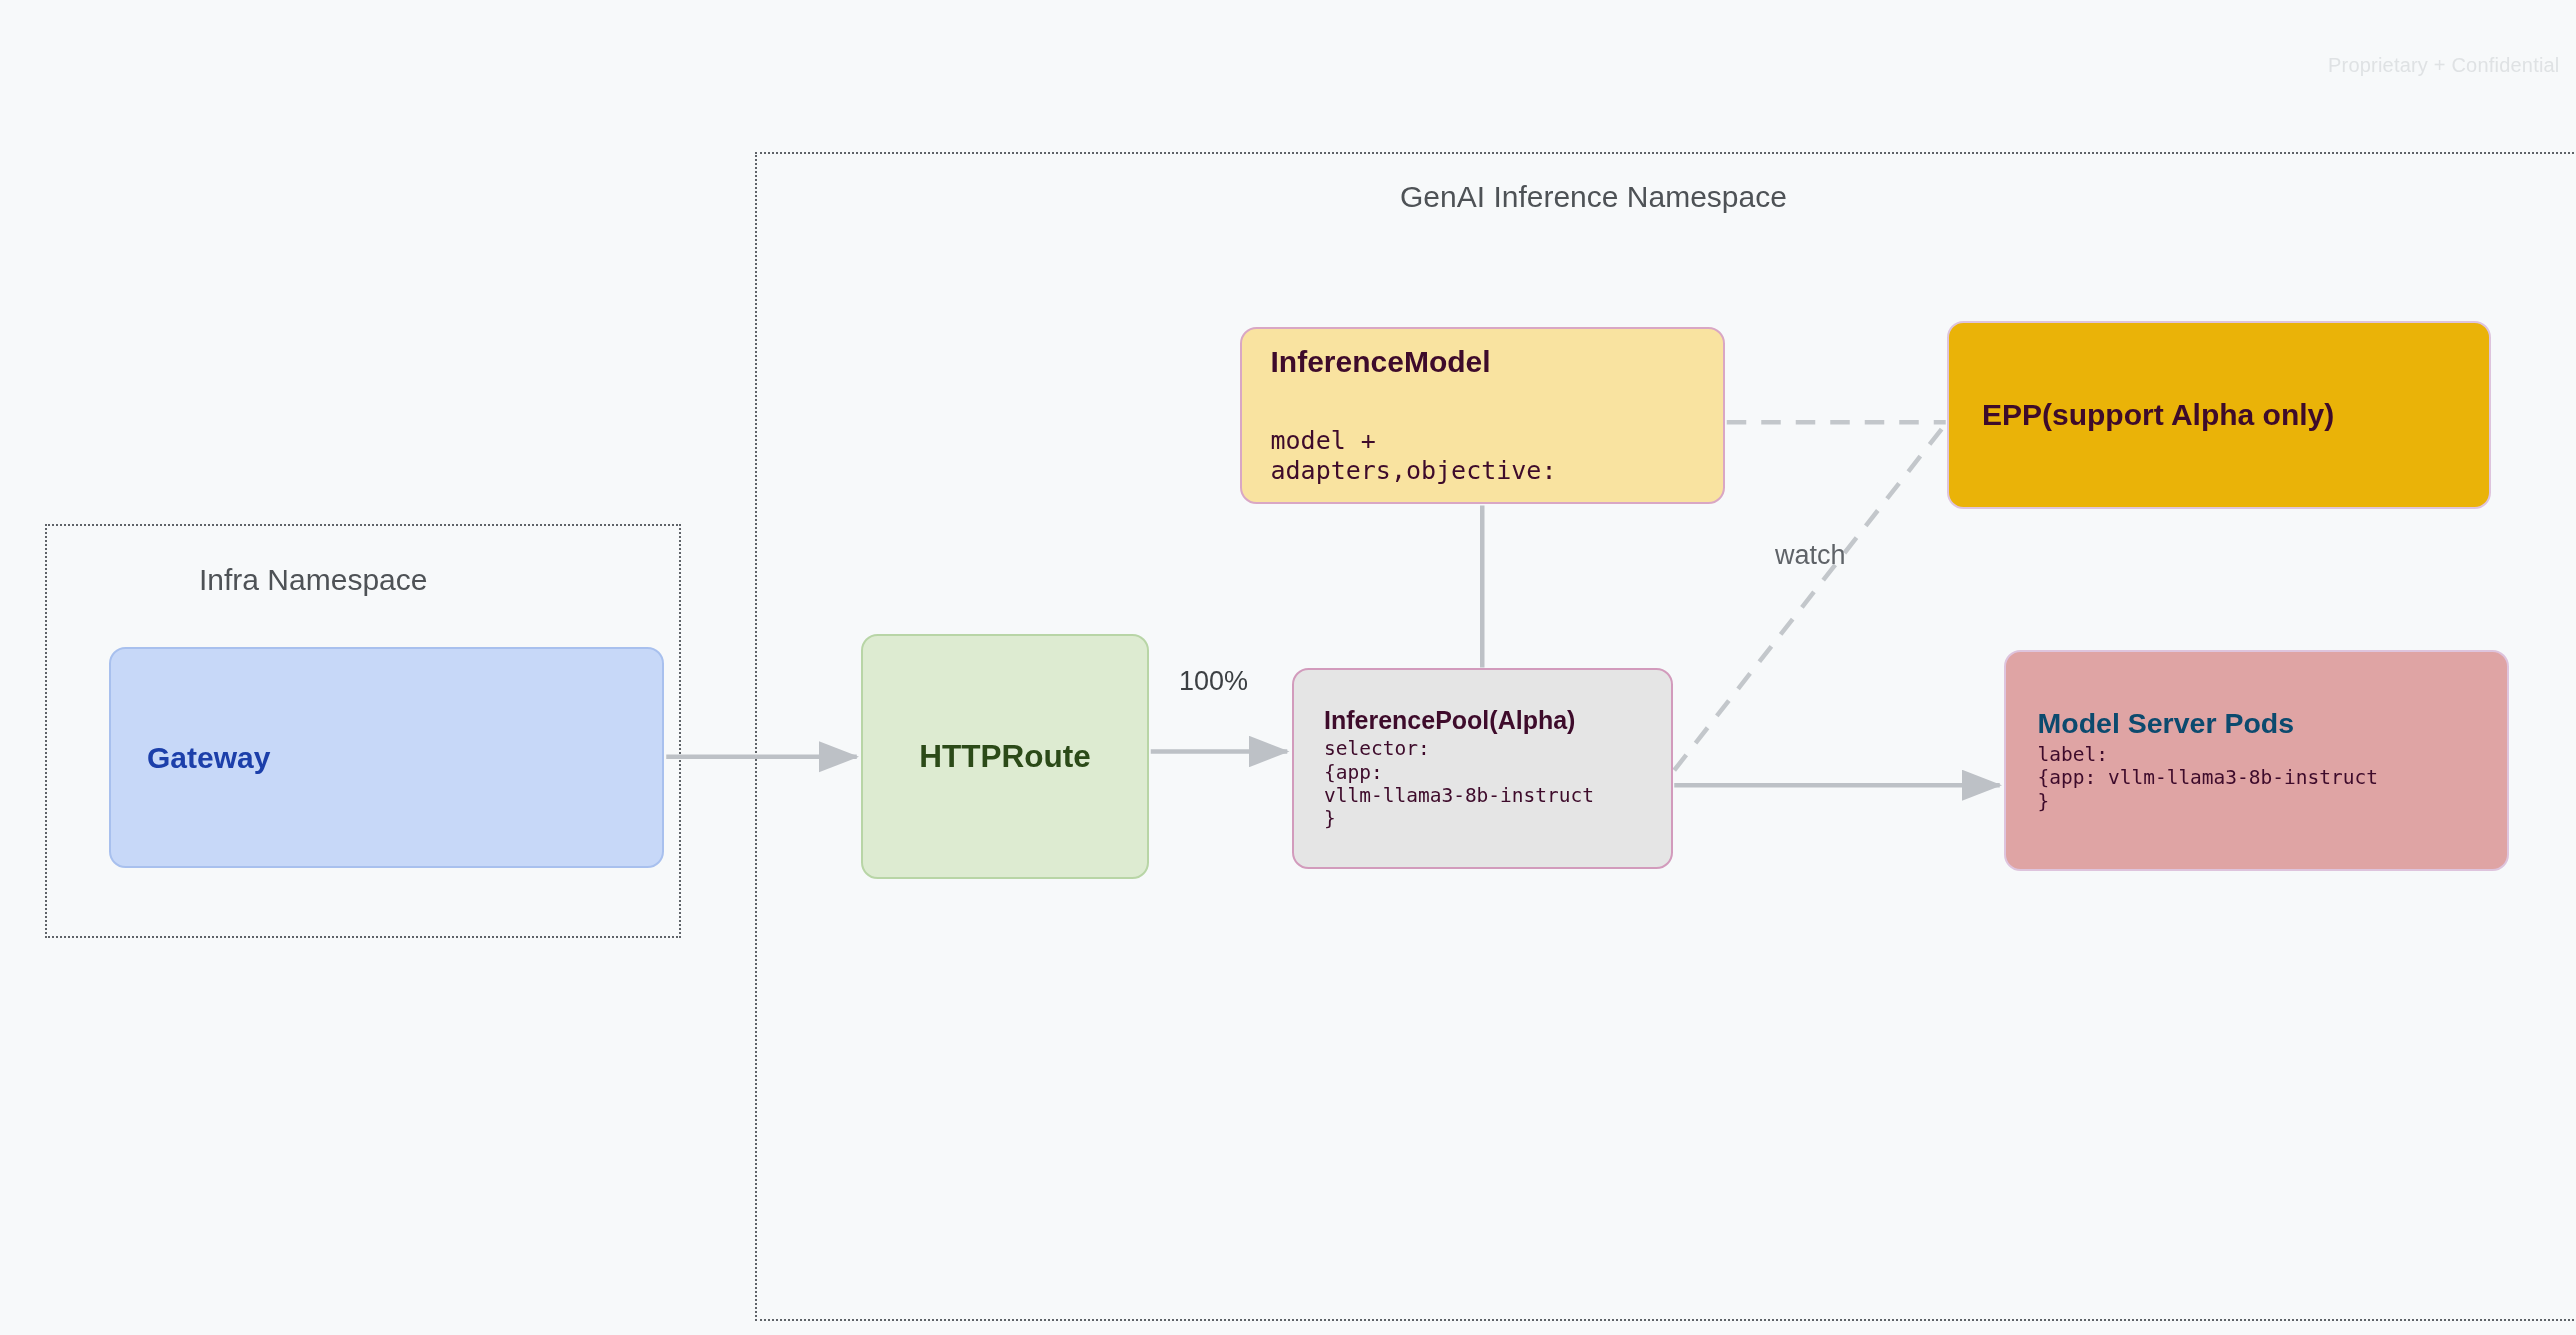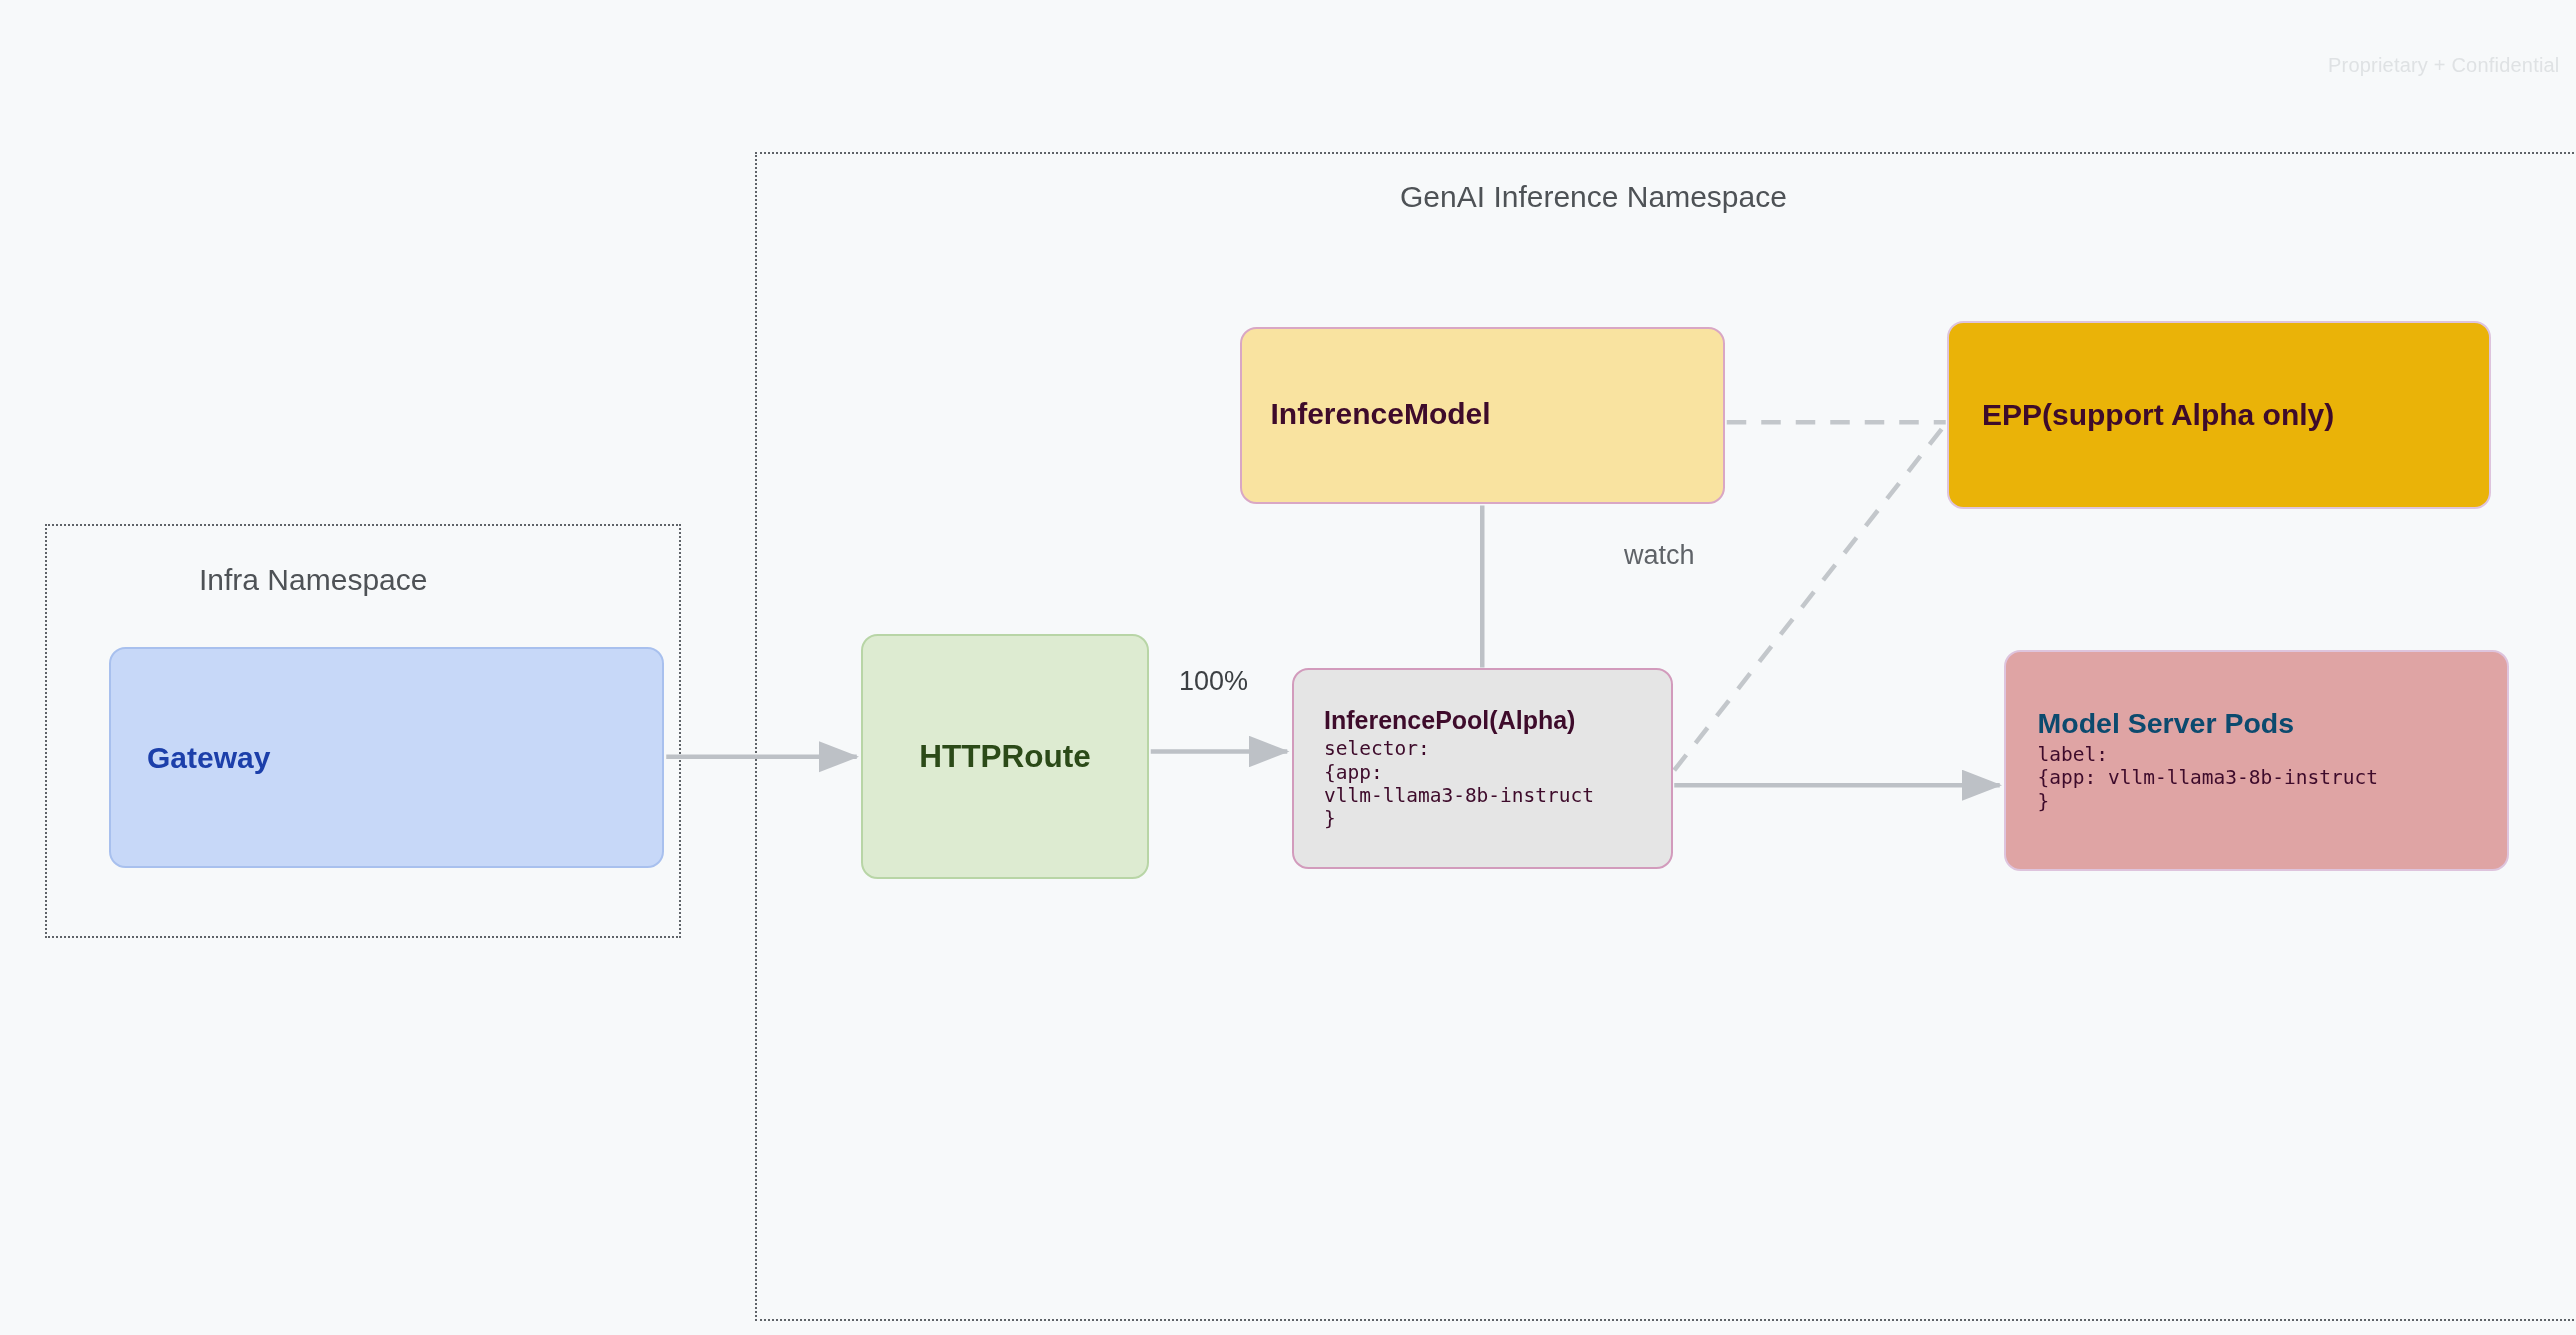--- a/index.html
+++ b/index.html
@@ -131,21 +131,21 @@
   
   #connectors { left: 0; top: 0; width: 2576px; height: 1335px; }
 
   
   .edge-label {
     font-size: 27px;
     color: #3C4043;
     white-space: nowrap;
   }
   #label-100 { left: 1179px; top: 666px; }
-  #label-watch { left: 1624px; top: 540px; color: #5F6368; }
+  #label-watch { left: 1775px; top: 540px; color: #5F6368; }
 </style>
 </head>
 <body>
 
 <div id="stage">
 
   <div class="abs" id="watermark">Proprietary + Confidential</div>
 
   <div class="abs ns-box" id="infra-ns"></div>
   <div class="abs ns-title" id="infra-ns-title">Infra Namespace</div>
@@ -179,20 +179,22 @@
   <div class="abs node" id="gateway">
     <div class="title">Gateway</div>
   </div>
 
   <div class="abs node" id="httproute">
     <div class="title">HTTPRoute</div>
   </div>
 
   <div class="abs node" id="inferencemodel">
     <div class="title">InferenceModel</div>
+    <div class="sub">model +
+adapters,objective:</div>
   </div>
 
   <div class="abs node" id="inferencepool">
     <div class="title">InferencePool(Alpha)</div>
     <div class="sub">selector:
 {app:
 vllm-llama3-8b-instruct
 }</div>
   </div>
 

